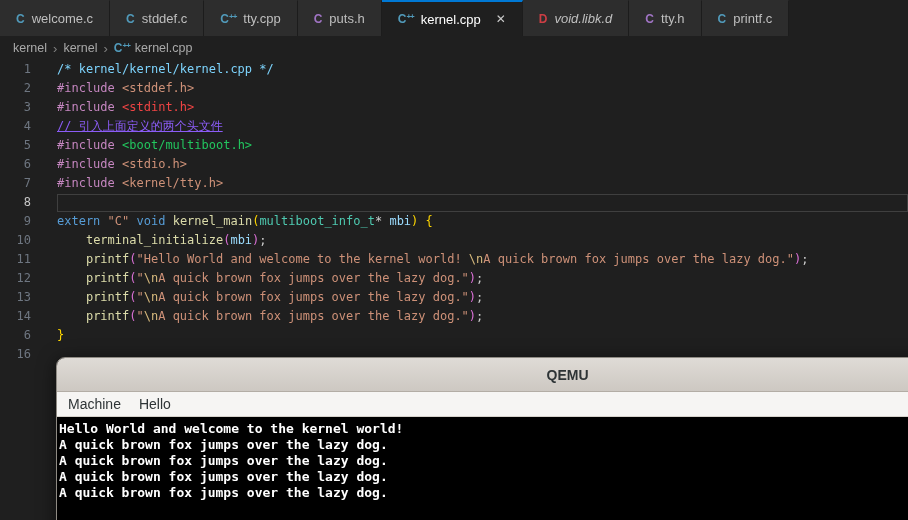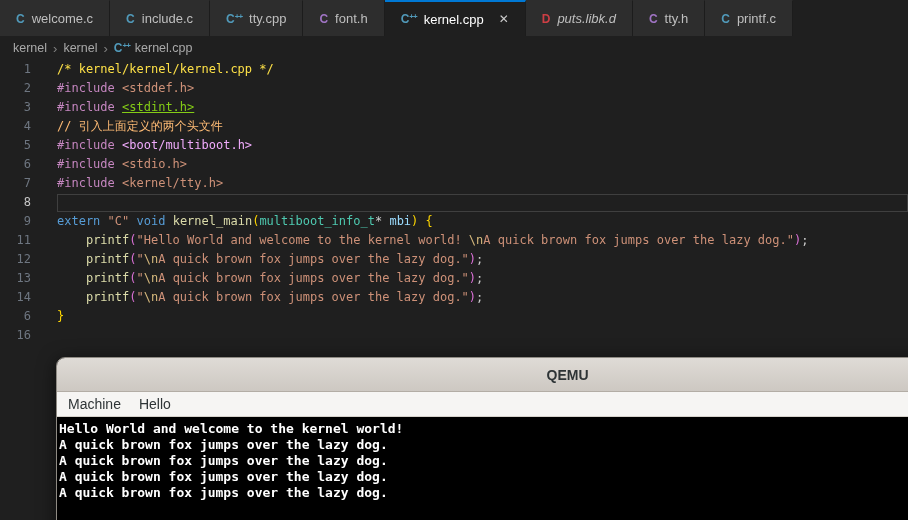--- a/index.html
+++ b/index.html
@@ -82,38 +82,38 @@
 <body>
 
 <div id="screen">
   <div id="tabbar">
       <div class="tab">
         <span class="ficon" style="color: rgb(81, 154, 186);">C</span>
         <span class="tab-label">welcome.c</span>
       </div>
       <div class="tab">
         <span class="ficon" style="color: rgb(81, 154, 186);">C</span>
-        <span class="tab-label">include.c</span>
+        <span class="tab-label">stddef.c</span>
       </div>
       <div class="tab">
         <span class="ficon" style="color: rgb(81, 154, 186);">C<span class="pp">++</span></span>
         <span class="tab-label">tty.cpp</span>
       </div>
       <div class="tab">
         <span class="ficon" style="color: rgb(160, 116, 196);">C</span>
-        <span class="tab-label">font.h</span>
+        <span class="tab-label">puts.h</span>
       </div>
       <div class="tab active">
         <span class="ficon" style="color: rgb(81, 154, 186);">C<span class="pp">++</span></span>
         <span class="tab-label">kernel.cpp</span>
         <span class="tab-close">✕</span>
       </div>
       <div class="tab preview">
         <span class="ficon" style="color: rgb(204, 62, 68);">D</span>
-        <span class="tab-label">puts.libk.d</span>
+        <span class="tab-label">void.libk.d</span>
       </div>
       <div class="tab">
         <span class="ficon" style="color: rgb(160, 116, 196);">C</span>
         <span class="tab-label">tty.h</span>
       </div>
       <div class="tab">
         <span class="ficon" style="color: rgb(81, 154, 186);">C</span>
         <span class="tab-label">printf.c</span>
       </div>
     </div>
@@ -125,29 +125,30 @@
       <span class="crumb">
         <span>kernel</span>
       </span>
       <span class="sep">›</span>
       <span class="crumb">
         <span class="ficon" style="color: rgb(81, 154, 186);">C<span class="pp">++</span></span>
         <span>kernel.cpp</span>
       </span>
     </div>
   <div id="code">
-      <div class="line"><span class="ln">1</span><span class="lc"><span style="color: #fde047;">/* kernel/kernel/kernel.cpp */</span></span></div>
+      <div class="line"><span class="ln">1</span><span class="lc"><span style="color: #7dd3fc;">/* kernel/kernel/kernel.cpp */</span></span></div>
       <div class="line"><span class="ln">2</span><span class="lc"><span style="color: rgb(197, 134, 192);">#include</span><span style="color: rgb(204, 204, 204);"> </span><span style="color: rgb(206, 145, 120);">&lt;stddef.h&gt;</span></span></div>
-      <div class="line"><span class="ln">3</span><span class="lc"><span style="color: rgb(197, 134, 192);">#include</span><span style="color: rgb(204, 204, 204);"> </span><span style="color: #84cc16; text-decoration: underline;">&lt;stdint.h&gt;</span></span></div>
-      <div class="line"><span class="ln">4</span><span class="lc"><span style="color: #fdba74;">// 引入上面定义的两个头文件</span></span></div>
-      <div class="line"><span class="ln">5</span><span class="lc"><span style="color: rgb(197, 134, 192);">#include</span><span style="color: rgb(204, 204, 204);"> </span><span style="color: #f0abfc; text-align: center;">&lt;boot/multiboot.h&gt;</span></span></div>
+      <div class="line"><span class="ln">3</span><span class="lc"><span style="color: rgb(197, 134, 192);">#include</span><span style="color: rgb(204, 204, 204);"> </span><span style="color: #ef4444;">&lt;stdint.h&gt;</span></span></div>
+      <div class="line"><span class="ln">4</span><span class="lc"><span style="color: #8b5cf6; text-decoration: underline;">// 引入上面定义的两个头文件</span></span></div>
+      <div class="line"><span class="ln">5</span><span class="lc"><span style="color: rgb(197, 134, 192);">#include</span><span style="color: rgb(204, 204, 204);"> </span><span style="color: #22c55e; text-align: center;">&lt;boot/multiboot.h&gt;</span></span></div>
       <div class="line"><span class="ln">6</span><span class="lc"><span style="color: rgb(197, 134, 192);">#include</span><span style="color: rgb(204, 204, 204);"> </span><span style="color: rgb(206, 145, 120);">&lt;stdio.h&gt;</span></span></div>
       <div class="line"><span class="ln">7</span><span class="lc"><span style="color: rgb(197, 134, 192);">#include</span><span style="color: rgb(204, 204, 204);"> </span><span style="color: rgb(206, 145, 120);">&lt;kernel/tty.h&gt;</span></span></div>
       <div class="line current"><span class="ln">8</span><span class="lc"></span></div>
       <div class="line"><span class="ln">9</span><span class="lc"><span style="color: rgb(86, 156, 214);">extern</span><span style="color: rgb(204, 204, 204);"> </span><span style="color: rgb(206, 145, 120);">"C"</span><span style="color: rgb(204, 204, 204);"> </span><span style="color: rgb(86, 156, 214);">void</span><span style="color: rgb(204, 204, 204);"> </span><span style="color: rgb(220, 220, 170);">kernel_main</span><span style="color: rgb(255, 215, 0);">(</span><span style="color: rgb(78, 201, 176);">multiboot_info_t</span><span style="color: rgb(204, 204, 204);">* </span><span style="color: rgb(156, 220, 254);">mbi</span><span style="color: rgb(255, 215, 0);">)</span><span style="color: rgb(204, 204, 204);"> </span><span style="color: rgb(255, 215, 0);">{</span></span></div>
+      <div class="line"><span class="ln">10</span><span class="lc"><span style="color: rgb(204, 204, 204);">    </span><span style="color: rgb(220, 220, 170);">terminal_initialize</span><span style="color: rgb(218, 112, 214);">(</span><span style="color: rgb(156, 220, 254);">mbi</span><span style="color: rgb(218, 112, 214);">)</span><span style="color: rgb(204, 204, 204);">;</span></span></div>
       <div class="line"><span class="ln">11</span><span class="lc"><span style="color: rgb(204, 204, 204);">    </span><span style="color: rgb(220, 220, 170);">printf</span><span style="color: rgb(218, 112, 214);">(</span><span style="color: rgb(206, 145, 120);">"Hello World and welcome to the kernel world! </span><span style="color: rgb(215, 186, 125);">\n</span><span style="color: rgb(206, 145, 120);">A quick brown fox jumps over the lazy dog."</span><span style="color: rgb(218, 112, 214);">)</span><span style="color: rgb(204, 204, 204);">;</span></span></div>
       <div class="line"><span class="ln">12</span><span class="lc"><span style="color: rgb(204, 204, 204);">    </span><span style="color: rgb(220, 220, 170);">printf</span><span style="color: rgb(218, 112, 214);">(</span><span style="color: rgb(206, 145, 120);">"</span><span style="color: rgb(215, 186, 125);">\n</span><span style="color: rgb(206, 145, 120);">A quick brown fox jumps over the lazy dog."</span><span style="color: rgb(218, 112, 214);">)</span><span style="color: rgb(204, 204, 204);">;</span></span></div>
       <div class="line"><span class="ln">13</span><span class="lc"><span style="color: rgb(204, 204, 204);">    </span><span style="color: rgb(220, 220, 170);">printf</span><span style="color: rgb(218, 112, 214);">(</span><span style="color: rgb(206, 145, 120);">"</span><span style="color: rgb(215, 186, 125);">\n</span><span style="color: rgb(206, 145, 120);">A quick brown fox jumps over the lazy dog."</span><span style="color: rgb(218, 112, 214);">)</span><span style="color: rgb(204, 204, 204);">;</span></span></div>
       <div class="line"><span class="ln">14</span><span class="lc"><span style="color: rgb(204, 204, 204);">    </span><span style="color: rgb(220, 220, 170);">printf</span><span style="color: rgb(218, 112, 214);">(</span><span style="color: rgb(206, 145, 120);">"</span><span style="color: rgb(215, 186, 125);">\n</span><span style="color: rgb(206, 145, 120);">A quick brown fox jumps over the lazy dog."</span><span style="color: rgb(218, 112, 214);">)</span><span style="color: rgb(204, 204, 204);">;</span></span></div>
       <div class="line"><span class="ln">6</span><span class="lc"><span style="color: rgb(255, 215, 0);">}</span></span></div>
       <div class="line"><span class="ln">16</span><span class="lc"></span></div>
     </div>
 
   <div id="qemu">
     <div id="qemu-titlebar">

